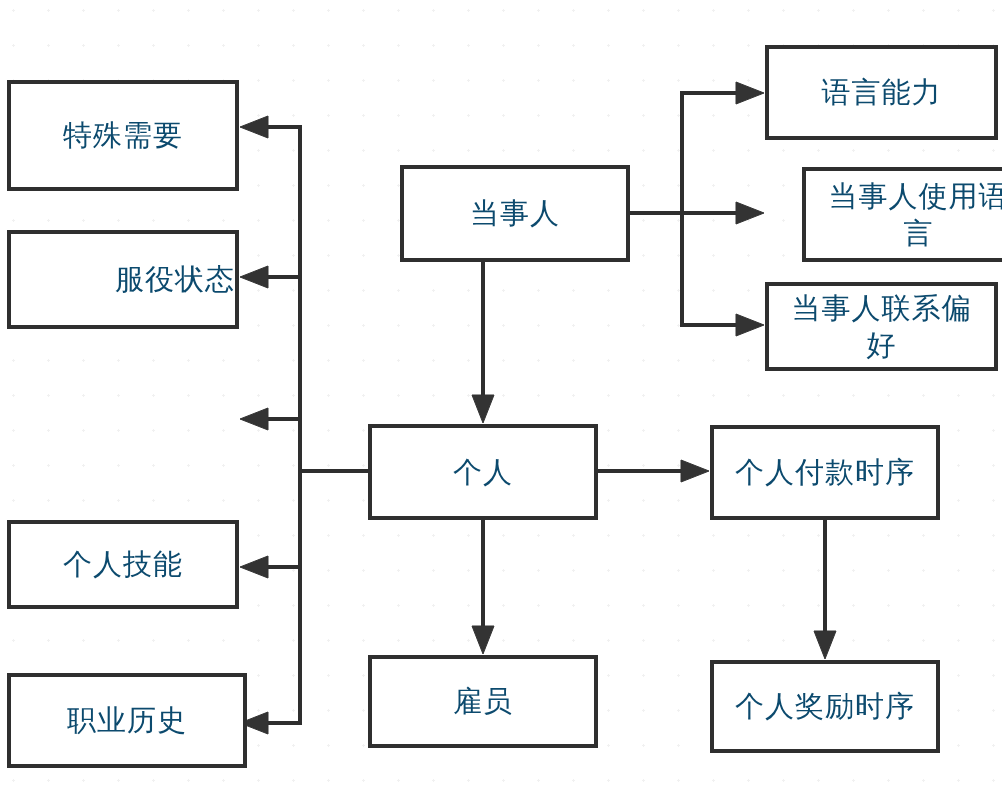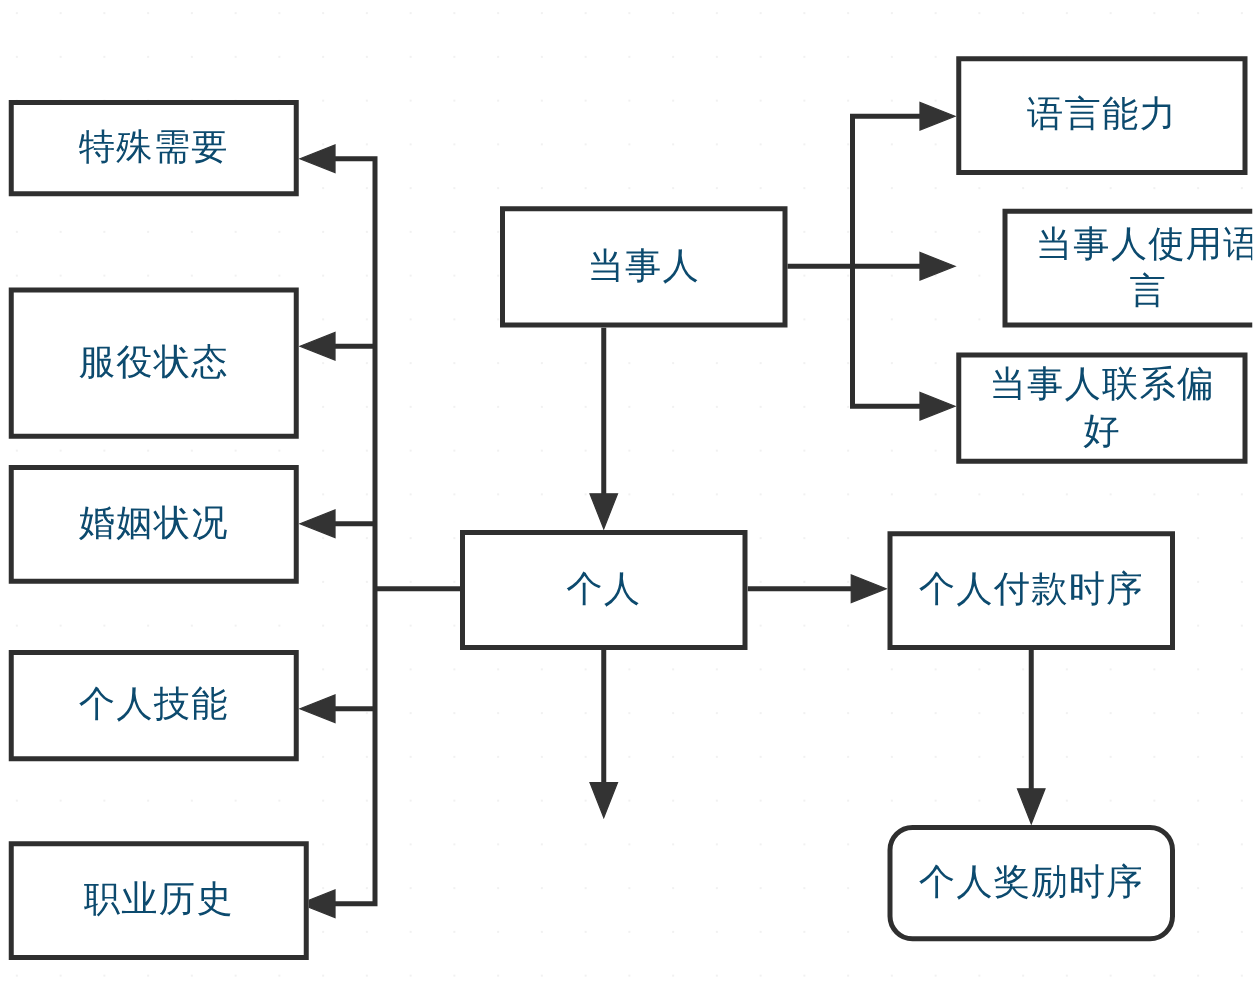--- a/index.html
+++ b/index.html
@@ -46,35 +46,35 @@
     text-align: center;
     color: #0c4a6e;
     font-size: 29px;
     line-height: 1.25;
     letter-spacing: 1px;
     white-space: pre-line;
   }
   .node span { white-space: pre-line; }
 
   
-  .n-special-needs        { left: 7;   top: 80px;  left: 7px;  width: 232px; height: 77px; }
-  .n-service-status       { left: 7px;  top: 230px; width: 232px; height: 121px; }
+  .n-special-needs        { left: 7;   top: 80px;  left: 7px;  width: 232px; height: 111px; }
+  .n-service-status       { left: 7px;  top: 230px; width: 232px; height: 99px; justify-content: flex-end; }
   .n-marital-status       { left: 7px;  top: 372px; width: 232px; height: 95px; }
   .n-personal-skills      { left: 7px;  top: 520px; width: 232px; height: 89px; }
   .n-occupational-history { left: 7px;  top: 673px; width: 240px; height: 95px; }
   
   .n-party      { left: 368px; top: 165px; width: 230px; height: 97px; margin-left: 32px; }
   .n-individual { left: 368px; top: 424px; width: 230px; height: 96px; align-items: center; }
   .n-employee   { left: 368px; top: 655px; width: 230px; height: 93px; }
   
   .n-language-ability          { left: 765px; top: 45px;  width: 233px; height: 95px; }
   .n-party-used-language       { left: 765px; top: 167px; width: 233px; height: 95px; margin-left: 37px; }
   .n-party-contact-preference  { left: 765px; top: 282px; width: 233px; height: 89px; }
   .n-personal-payment-sequence { left: 710px; top: 425px; width: 230px; height: 95px; }
-  .n-personal-reward-sequence  { left: 710px; top: 660px; width: 230px; height: 93px; border-radius: 20px; }
+  .n-personal-reward-sequence  { left: 710px; top: 660px; width: 230px; height: 93px; }
 </style>
 </head>
 <body>
 
 <div class="canvas">
 
   <svg class="edges" viewBox="0 0 1002 786" xmlns="http://www.w3.org/2000/svg">
 
     <g>
       <path d="M268 127 H300 V723 H268"></path>
@@ -118,35 +118,35 @@
       <polygon points="825,659 814,631 836,631"></polygon>
     </g>
   </svg>
 
   <div class="node n-special-needs">
     <span>特殊需要</span>
   </div>
   <div class="node n-service-status">
     <span>服役状态</span>
   </div>
-  <div class="node n-marital-status">
-    <span>婚姻状况</span>
-  </div>
   <div class="node n-personal-skills">
     <span>个人技能</span>
   </div>
   <div class="node n-occupational-history">
     <span>职业历史</span>
   </div>
 
   <div class="node n-party">
     <span>当事人</span>
   </div>
   <div class="node n-individual">
     <span>个人</span>
+  </div>
+  <div class="node n-employee">
+    <span>雇员</span>
   </div>
 
   <div class="node n-language-ability">
     <span>语言能力</span>
   </div>
   <div class="node n-party-used-language">
     <span>当事人使用语
 言</span>
   </div>
   <div class="node n-personal-payment-sequence">

